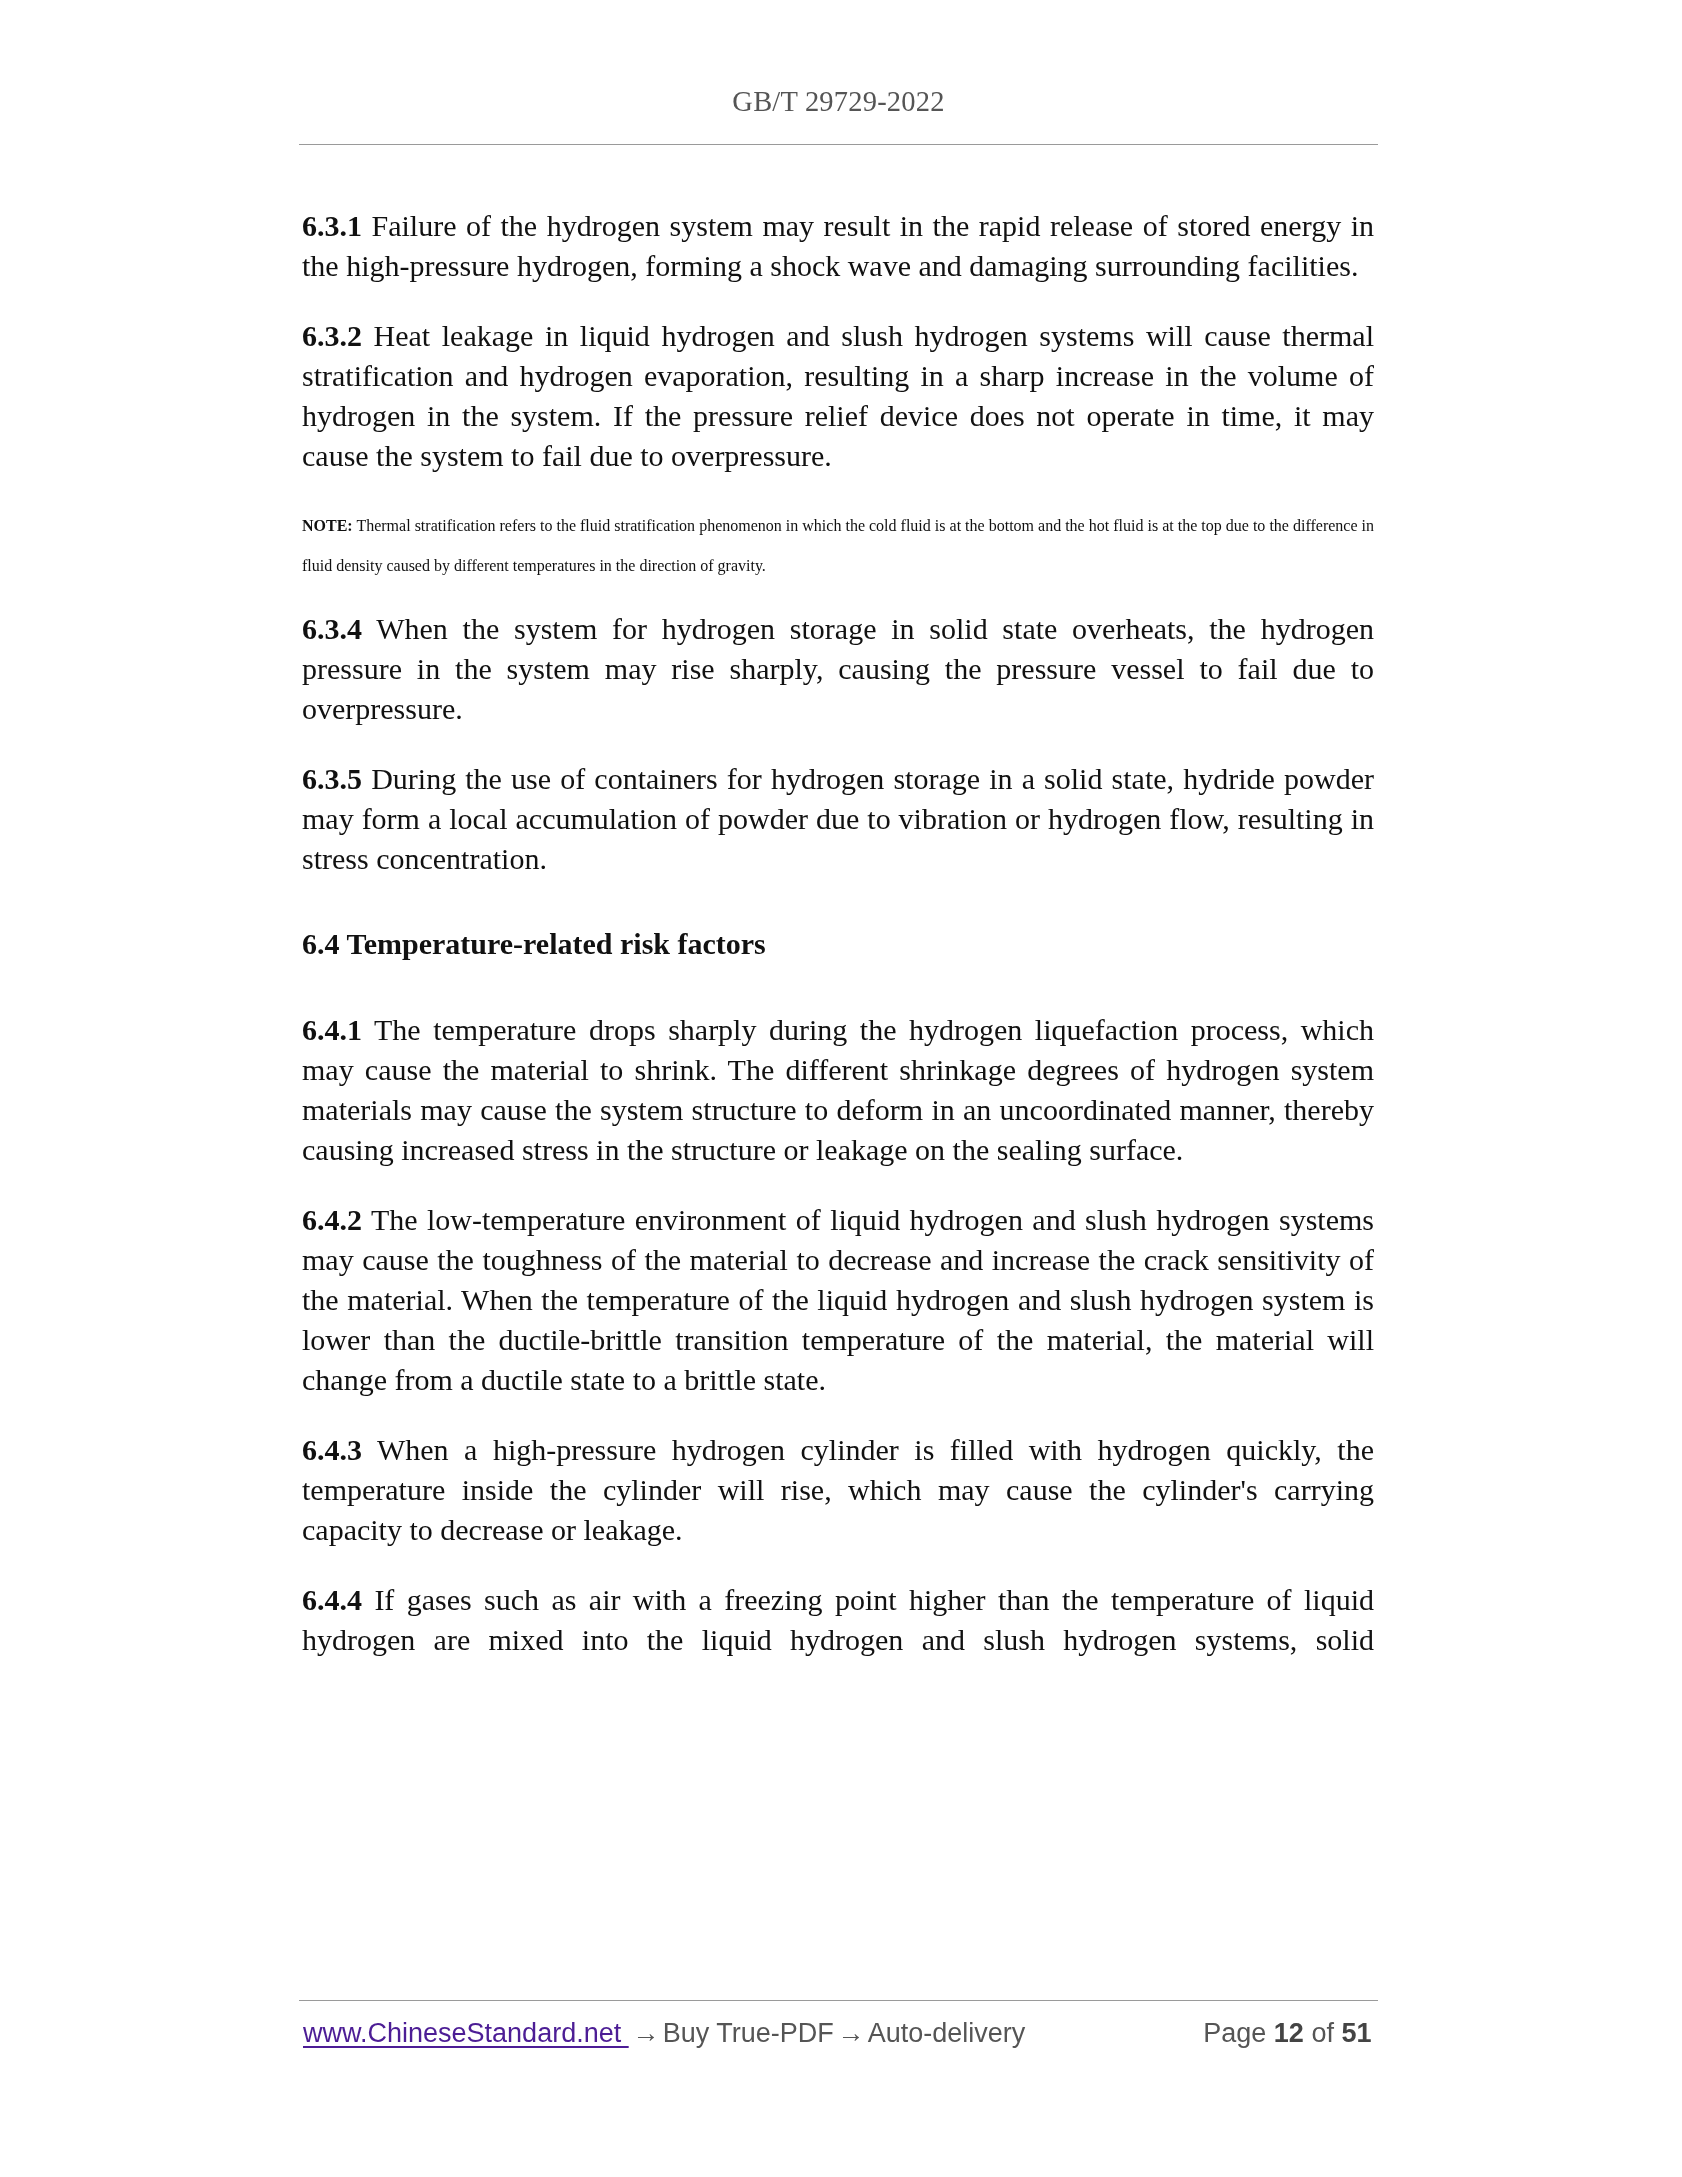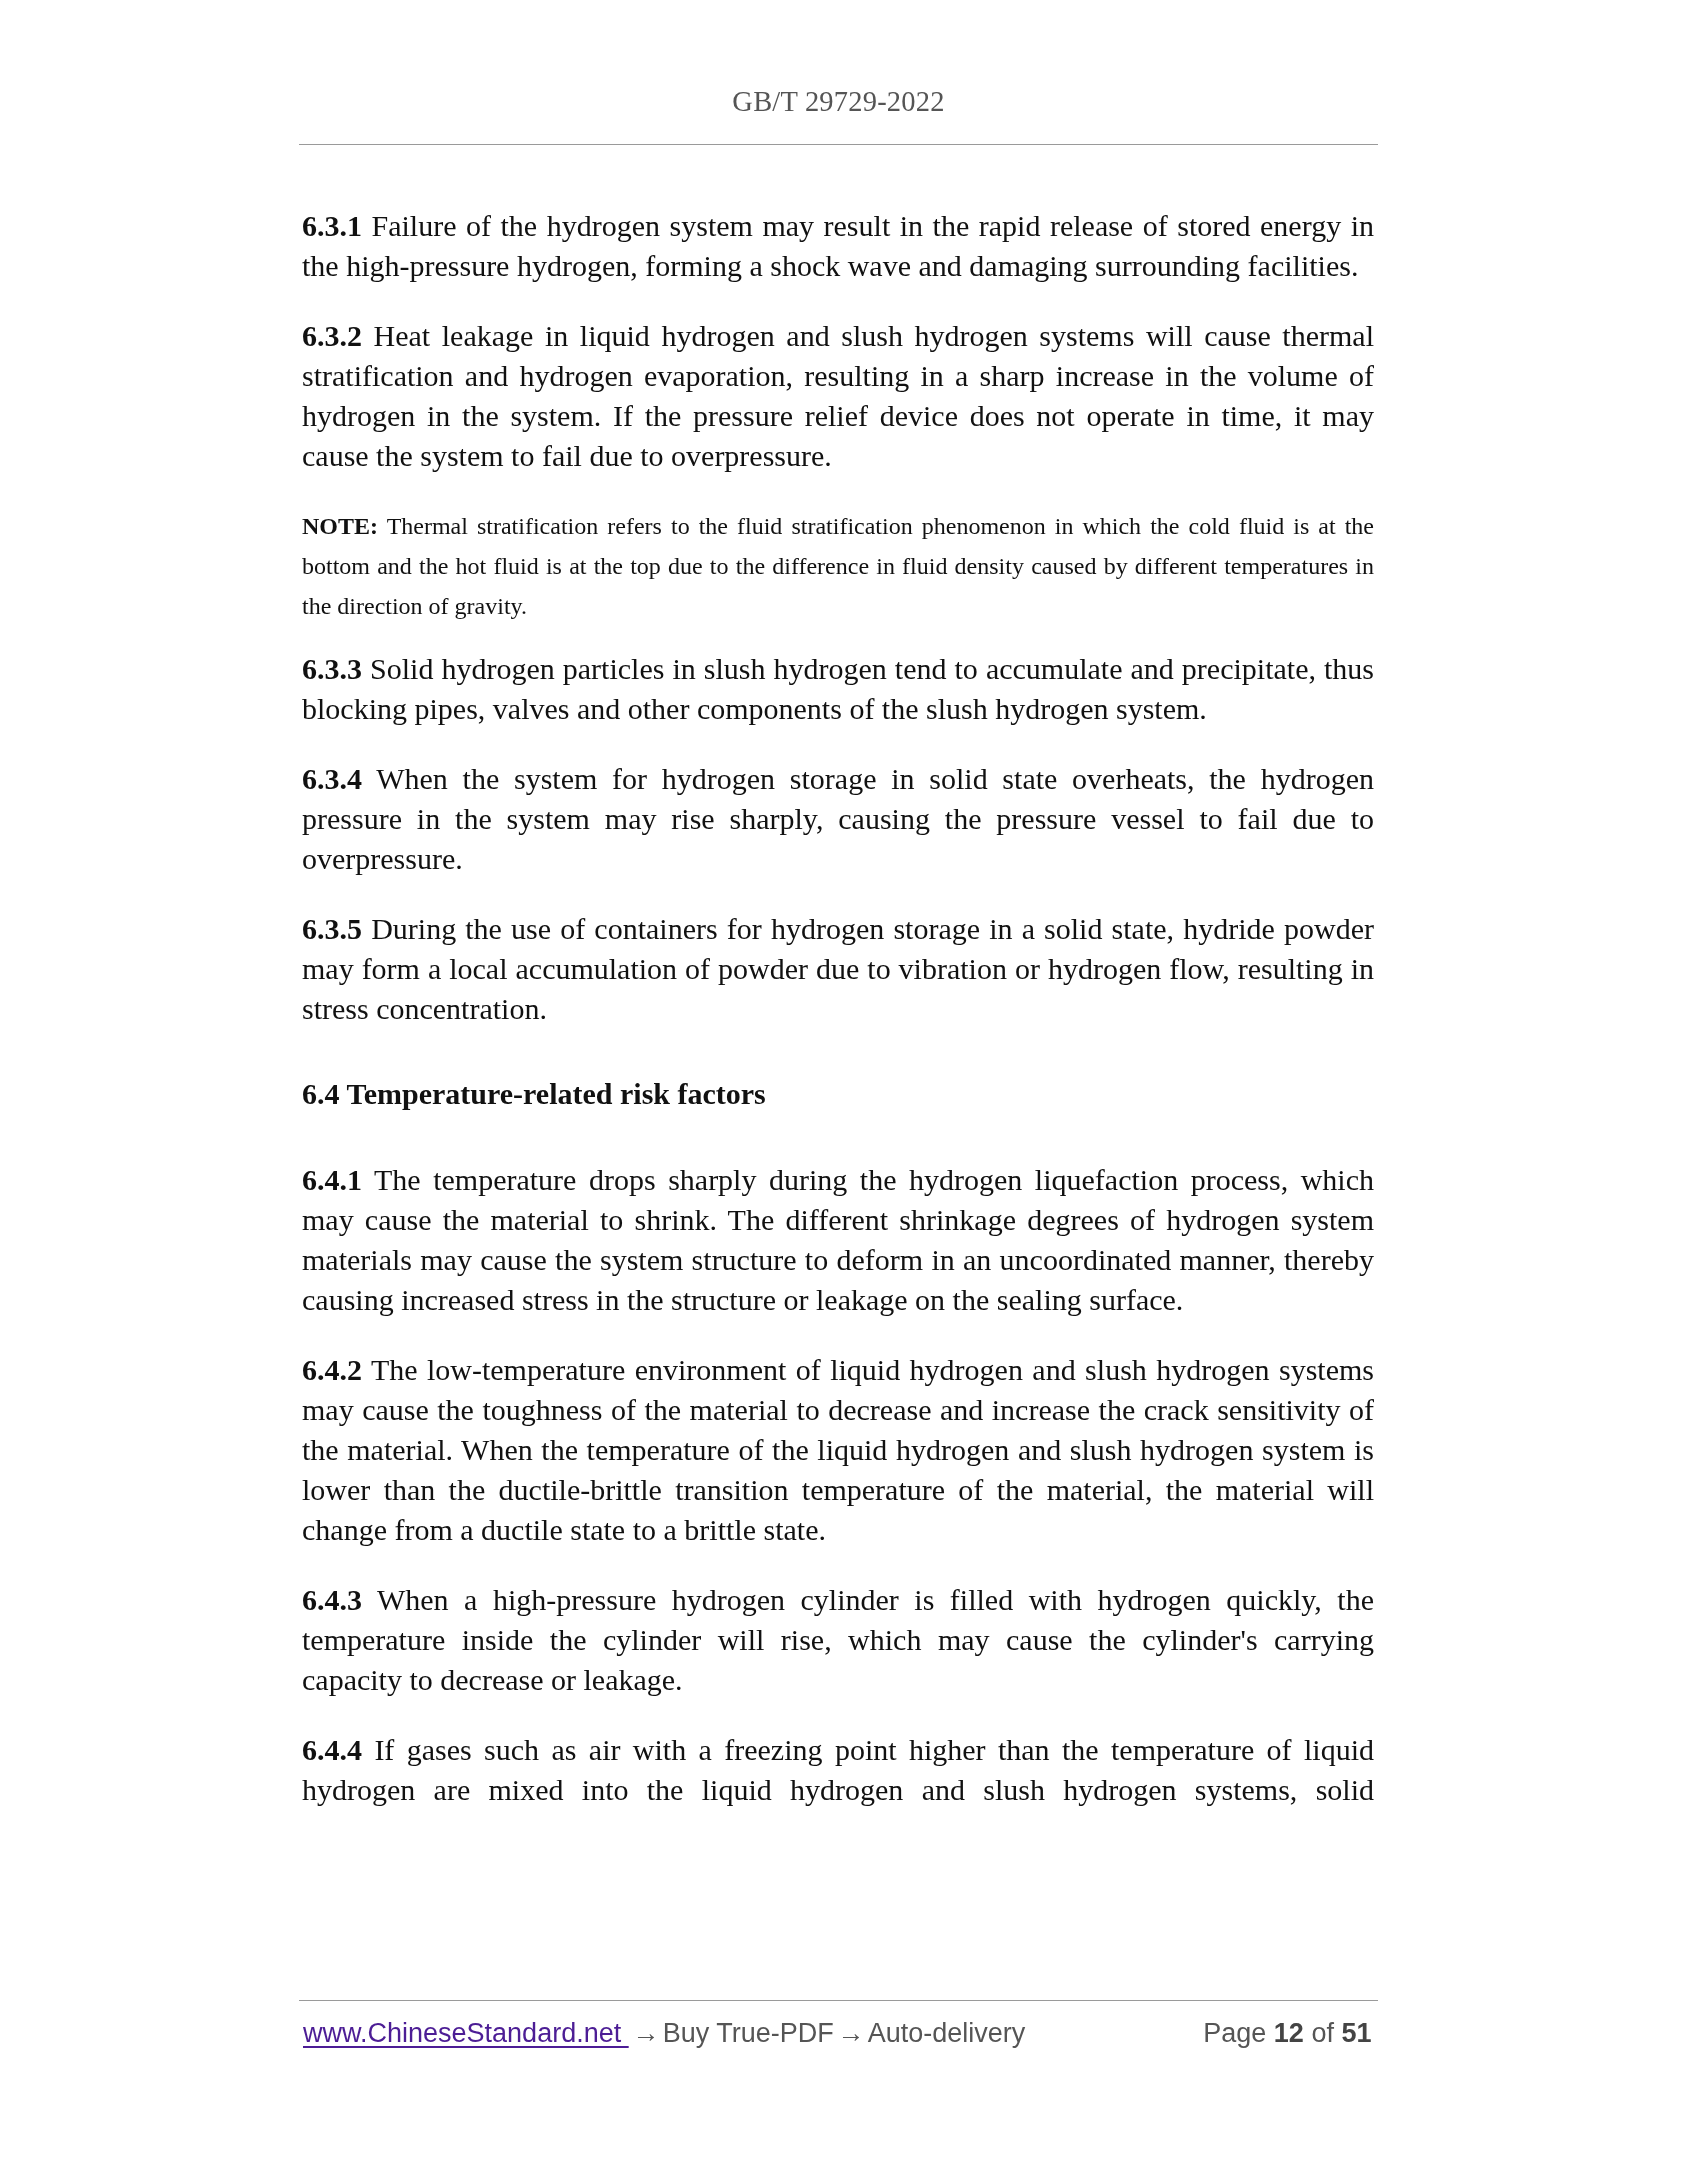--- a/index.html
+++ b/index.html
@@ -20,21 +20,21 @@
       font-weight: bold; font-size: 30px; line-height: 40px; margin: 0;
     }
     .h-63 { margin-top: 0; margin-bottom: 47px; }
     .h-64 { margin-top: 45px; margin-bottom: 46px; }
     .para {
       font-size: 30px; line-height: 40px; text-align: justify; margin: 0 0 30px 0;
       text-align-last: left;
     }
     .para .num { font-weight: bold; }
     .note {
-      font-size: 24px; line-height: 40px; text-align: justify; margin: 0 0 22.5px 0; text-align-last: left;
+      font-size: 16px; line-height: 40px; text-align: justify; margin: 0 0 22.5px 0; text-align-last: left;
     }
     .note .label { font-weight: bold; }
     .footer {
       position: absolute; top: 2018px; left: 303px; width: 1072px; height: 43px;
       font-family: "Liberation Sans", sans-serif; font-size: 27px; color: #555555;
     }
     .footer .left { position: absolute; left: 0; top: 0; white-space: nowrap; }
     .footer .link { color: #4c1d95; text-decoration: underline; text-decoration-thickness: 1.7px; text-underline-offset: 3.5px; }
     .footer .arrow { padding: 0 3.5px; }
     .footer .right { position: absolute; right: 3.5px; top: 0; white-space: nowrap; }
@@ -50,21 +50,20 @@
 
   <div class="content">
 
 
     <p class="para"><span class="num">6.3.1</span><span> Failure of the hydrogen system may result in the rapid release of stored energy in the high-pressure hydrogen, forming a shock wave and damaging surrounding facilities.</span></p>
 
     <p class="para"><span class="num">6.3.2</span><span> Heat leakage in liquid hydrogen and slush hydrogen systems will cause thermal stratification and hydrogen evaporation, resulting in a sharp increase in the volume of hydrogen in the system. If the pressure relief device does not operate in time, it may cause the system to fail due to overpressure.</span></p>
 
     <p class="note"><span class="label">NOTE:</span><span> Thermal stratification refers to the fluid stratification phenomenon in which the cold fluid is at the bottom and the hot fluid is at the top due to the difference in fluid density caused by different temperatures in the direction of gravity.</span></p>
 
-    <p class="para"><span class="num">6.3.3</span><span> Solid hydrogen particles in slush hydrogen tend to accumulate and precipitate, thus blocking pipes, valves and other components of the slush hydrogen system.</span></p>
 
     <p class="para"><span class="num">6.3.4</span><span> When the system for hydrogen storage in solid state overheats, the hydrogen pressure in the system may rise sharply, causing the pressure vessel to fail due to overpressure.</span></p>
 
     <p class="para"><span class="num">6.3.5</span><span> During the use of containers for hydrogen storage in a solid state, hydride powder may form a local accumulation of powder due to vibration or hydrogen flow, resulting in stress concentration.</span></p>
 
     <h2 class="heading h-64">6.4 Temperature-related risk factors</h2>
 
     <p class="para"><span class="num">6.4.1</span><span> The temperature drops sharply during the hydrogen liquefaction process, which may cause the material to shrink. The different shrinkage degrees of hydrogen system materials may cause the system structure to deform in an uncoordinated manner, thereby causing increased stress in the structure or leakage on the sealing surface.</span></p>
 
     <p class="para"><span class="num">6.4.2</span><span> The low-temperature environment of liquid hydrogen and slush hydrogen systems may cause the toughness of the material to decrease and increase the crack sensitivity of the material. When the temperature of the liquid hydrogen and slush hydrogen system is lower than the ductile-brittle transition temperature of the material, the material will change from a ductile state to a brittle state.</span></p>

